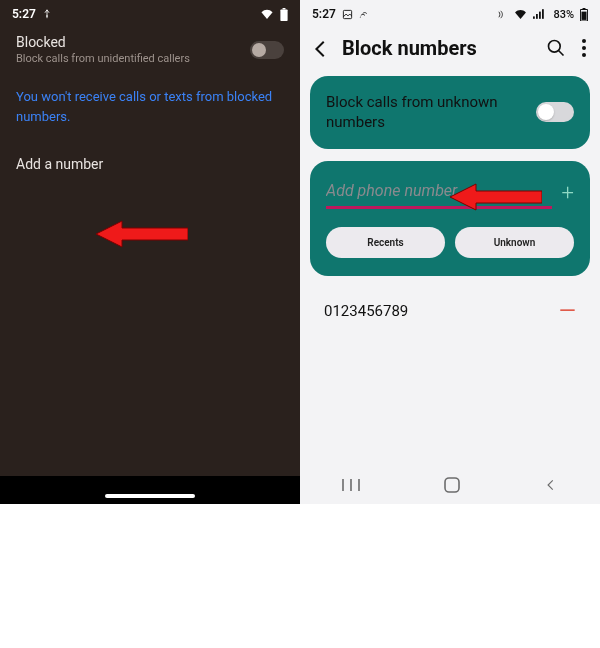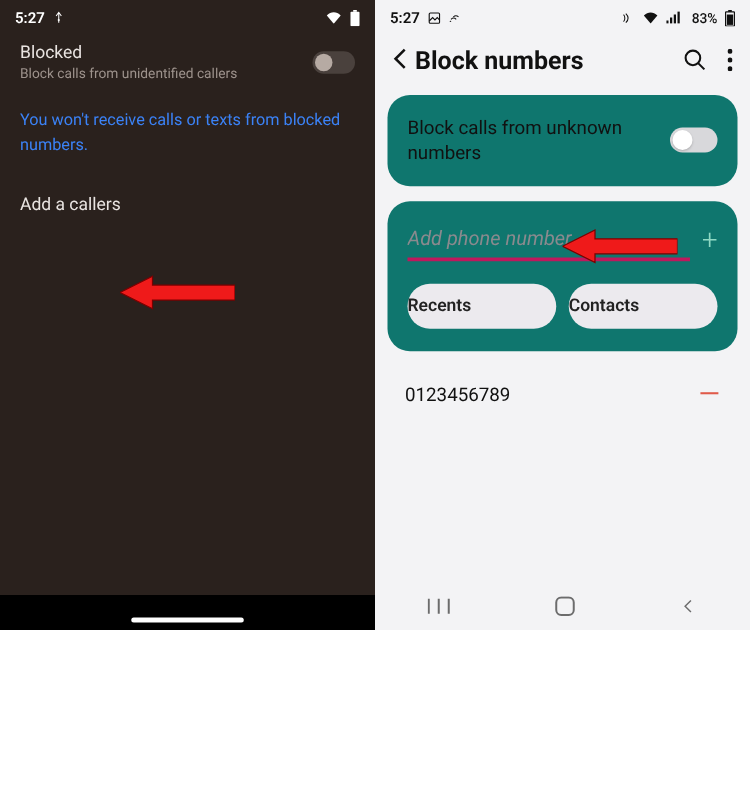--- a/index.html
+++ b/index.html
@@ -23,33 +23,33 @@
   .add-row { padding: 6px 16px; font-size: 14px; color: #e9e4e1; }
   .gesture-bar-dark { position: absolute; bottom: 6px; left: 50%; transform: translateX(-50%); width: 90px; height: 4px; background: #fff; border-radius: 3px; }
   .black-strip { position: absolute; bottom: 0; left: 0; right: 0; height: 28px; background: #000; }
   
   .arrow { position: absolute; pointer-events: none; }
   
   .right { width: 300px; background: #f3f3f5; color: #111; }
   .right .status-bar { color: #111; }
   .right .title2 { font-size: 20px; font-weight: 700; }
   .header2 { display: flex; align-items: center; justify-content: space-between; padding: 12px 14px 16px 10px; }
-  .header2 .leftgrp { display: flex; align-items: flex-start; }
+  .header2 .leftgrp { display: flex; align-items: flex-end; gap: 10px; }
   .header2 .rightgrp { display: flex; align-items: center; gap: 16px; }
   .card { background: #0f766e; border-radius: 18px; margin: 0 10px 12px 10px; padding: 16px 16px; }
   .uk-row { display: flex; align-items: center; justify-content: space-between; gap: 14px; }
   .uk-row .t { font-size: 15px; line-height: 1.35; }
   .switch-light { width: 38px; height: 20px; border-radius: 12px; background: #d8d8db; position: relative; flex-shrink: 0; }
   .switch-light::after { content: ""; position: absolute; width: 16px; height: 16px; border-radius: 50%; background: #fff; top: 2px; left: 2px; box-shadow: 0 1px 2px rgba(0,0,0,.2); }
   .input-line { display: flex; align-items: center; gap: 10px; }
   .input-field { flex: 1; border: none; border-bottom: 3px solid #be185d; background: transparent; font-size: 16px; padding: 4px 0 6px 0; outline: none; color: #111; font-style: italic; }
   .input-field::placeholder { color: #8a8a8e; }
   .plus { color: #8fd9c4; font-size: 22px; font-weight: 300; line-height: 1; }
   .chip-row { display: flex; gap: 10px; margin-top: 18px; }
-  .chip { flex: 1; text-align: left; background: #eceaee; border-radius: 20px; padding: 10px 0; font-size: 14px; font-weight: 600; color: #222; }
+  .chip { flex: 1; text-align: center; background: #eceaee; border-radius: 20px; padding: 10px 0; font-size: 10px; font-weight: 600; color: #222; }
   .num-row { display: flex; align-items: center; justify-content: space-between; margin: 0 10px; padding: 14px 14px; font-size: 15px; }
   .minus { color: #e05a4a; font-size: 22px; font-weight: 400; line-height: 0.5; }
   .navbar { position: absolute; bottom: 0; left: 0; right: 0; height: 38px; display: flex; align-items: center; justify-content: space-around; background: #f3f3f5; }
   .nav-ico { opacity: .7; }
   .bat { font-size: 11px; font-weight: 500; margin-left: 2px; }
 </style>
 </head>
 <body>
 
 <div class="phone left">
@@ -76,21 +76,21 @@
   <div class="row-toggle">
     <div class="txt">
       <div class="main">Blocked</div>
       <div class="sub">Block calls from unidentified callers</div>
     </div>
     <div class="switch"></div>
   </div>
 
   <div class="info-text">You won't receive calls or texts from blocked numbers.</div>
 
-  <div class="add-row">Add a callers</div>
+  <div class="add-row">Add a number</div>
 
   <svg class="arrow" style="left:96px; top:217px;" width="92" height="34" viewBox="0 0 92 34">
     <polygon points="0,17 26,4 26,11 92,11 92,23 26,23 26,30" fill="#ef1a1a" stroke="#7a0000" stroke-width="1"></polygon>
   </svg>
 
   <div class="black-strip">
     <div class="gesture-bar-dark"></div>
   </div>
 </div>
 
@@ -155,21 +155,21 @@
     </div>
   </div>
 
   <div class="card" style="padding-bottom:18px;">
     <div class="input-line">
       <input class="input-field" placeholder="Add phone number" style="">
       <div class="plus">+</div>
     </div>
     <div class="chip-row">
       <div class="chip">Recents</div>
-      <div class="chip">Contacts</div>
+      <div class="chip">Unknown</div>
     </div>
   </div>
 
   <div class="num-row">
     <span>0123456789</span>
     <span class="minus">—</span>
   </div>
 
   <svg class="arrow" style="left:150px; top:180px;" width="92" height="34" viewBox="0 0 92 34">
     <polygon points="0,17 26,4 26,11 92,11 92,23 26,23 26,30" fill="#ef1a1a" stroke="#7a0000" stroke-width="1"></polygon>

